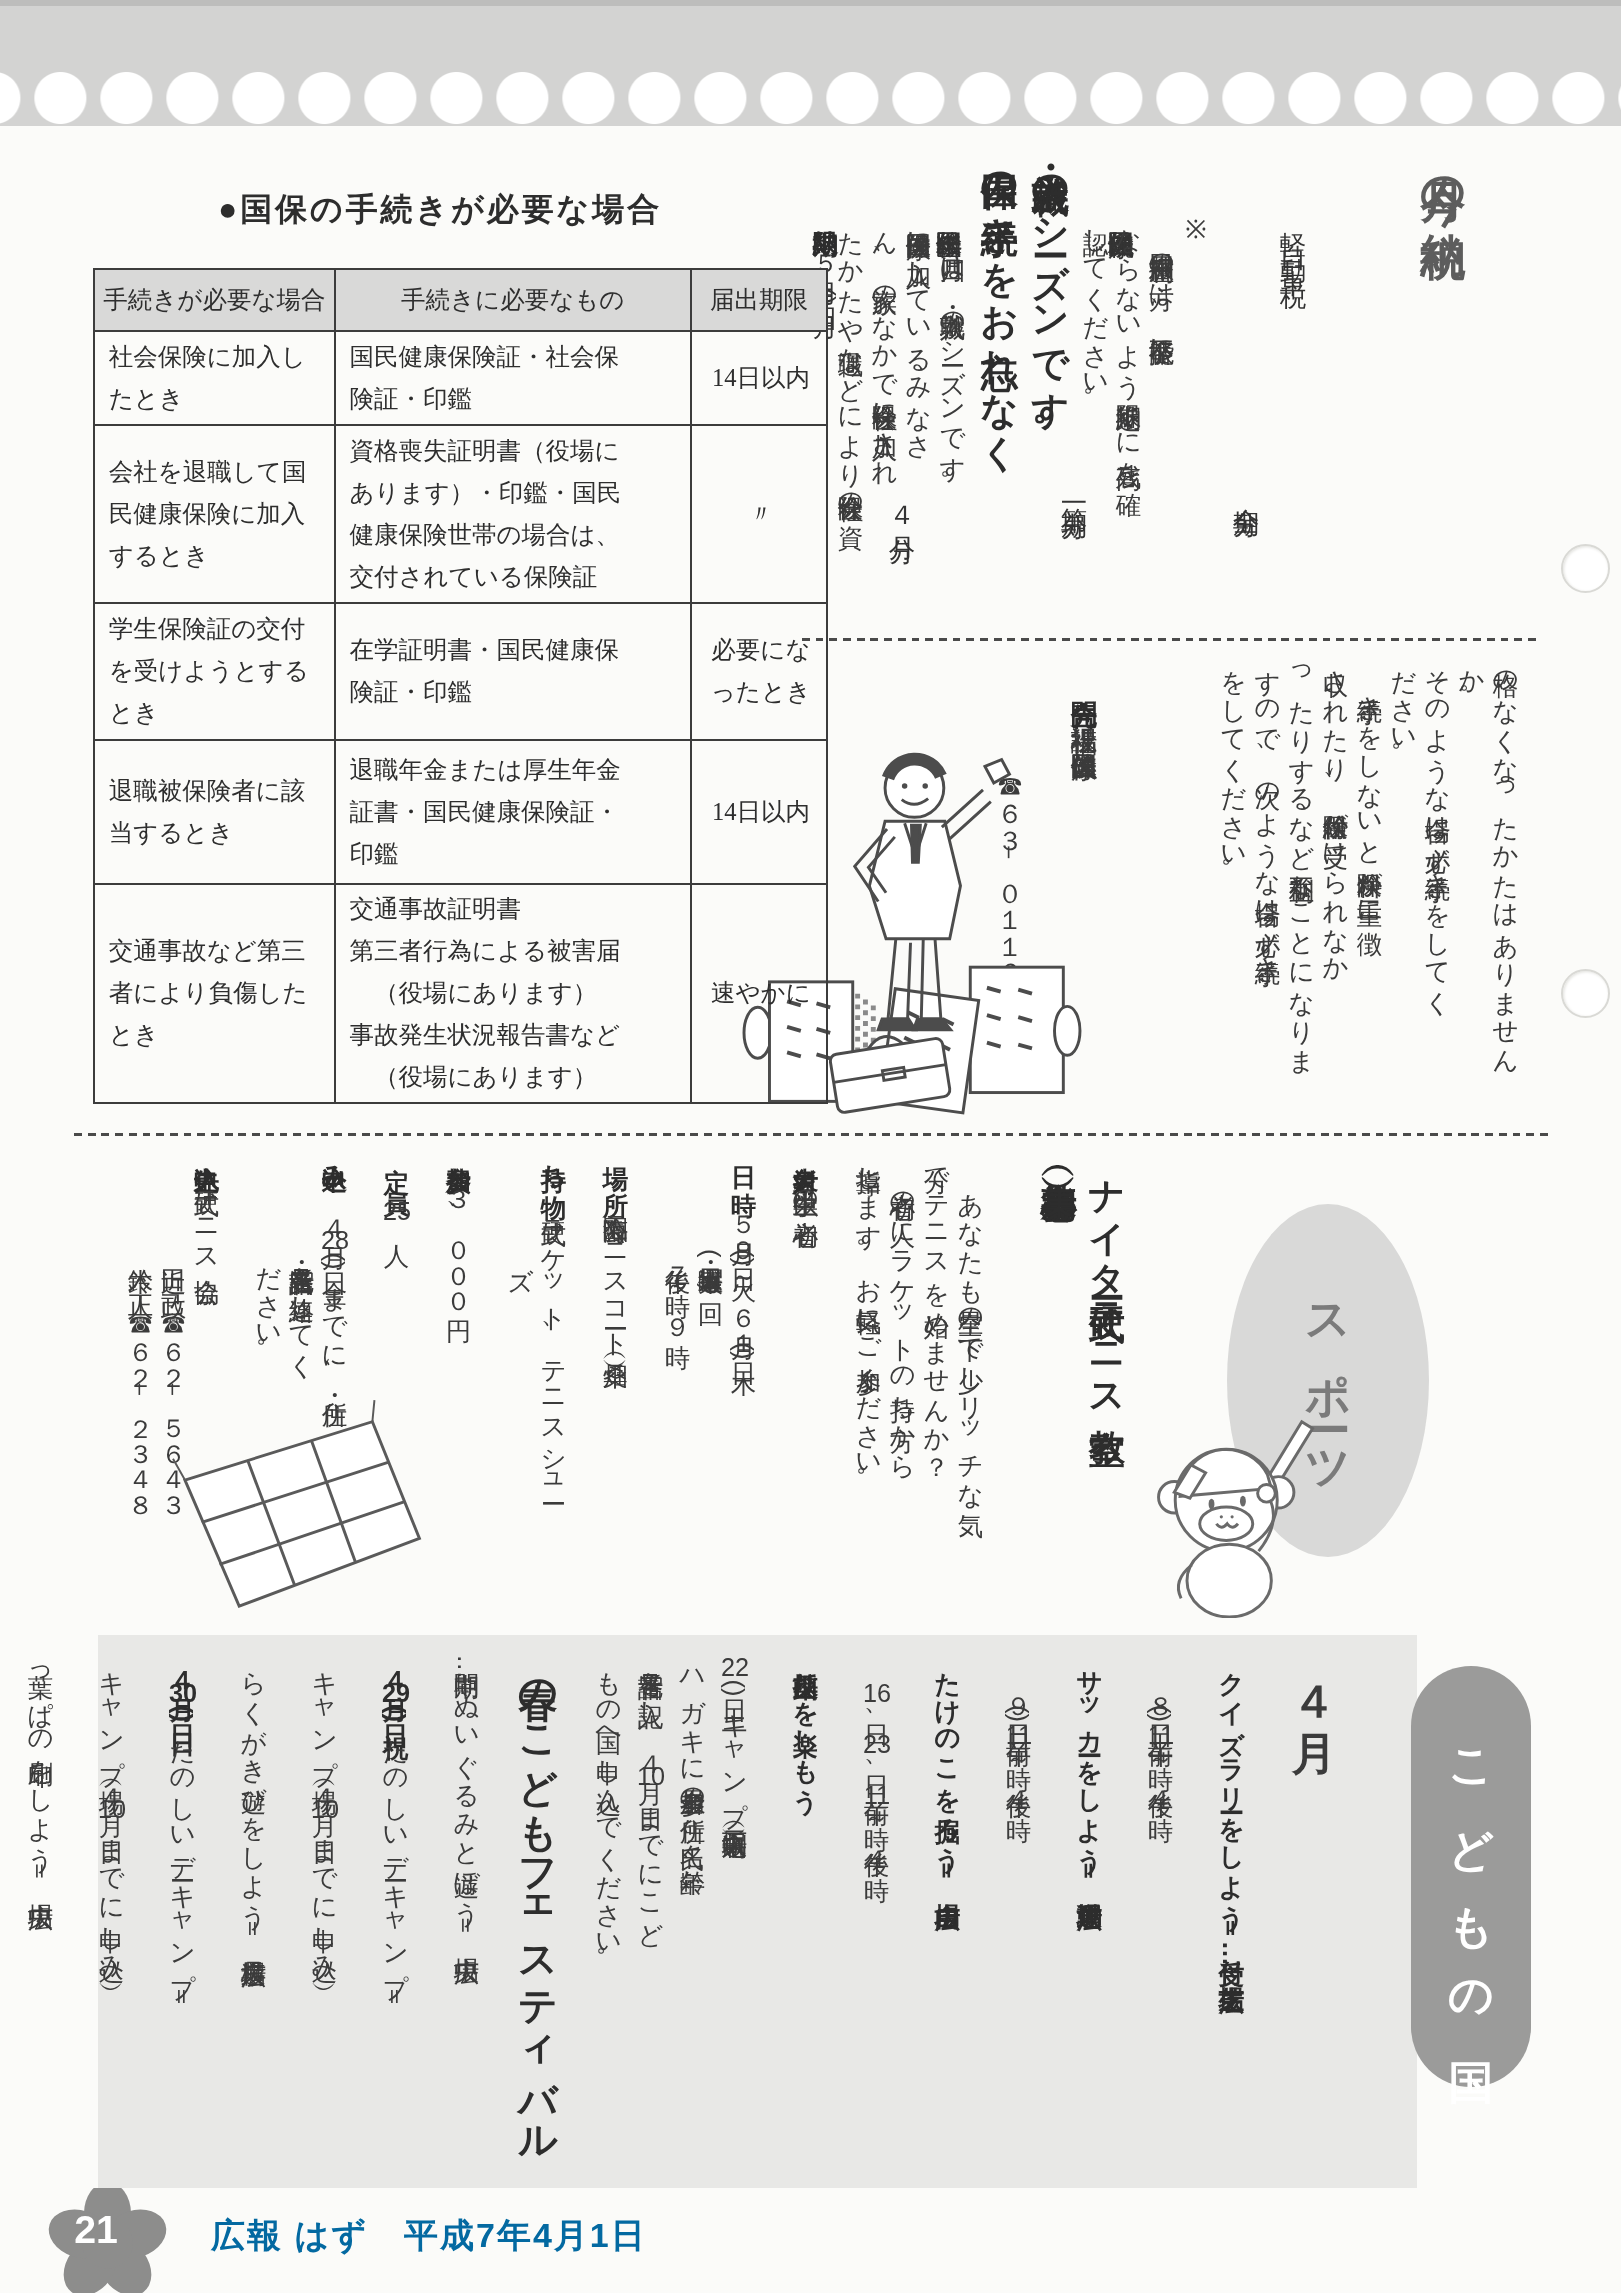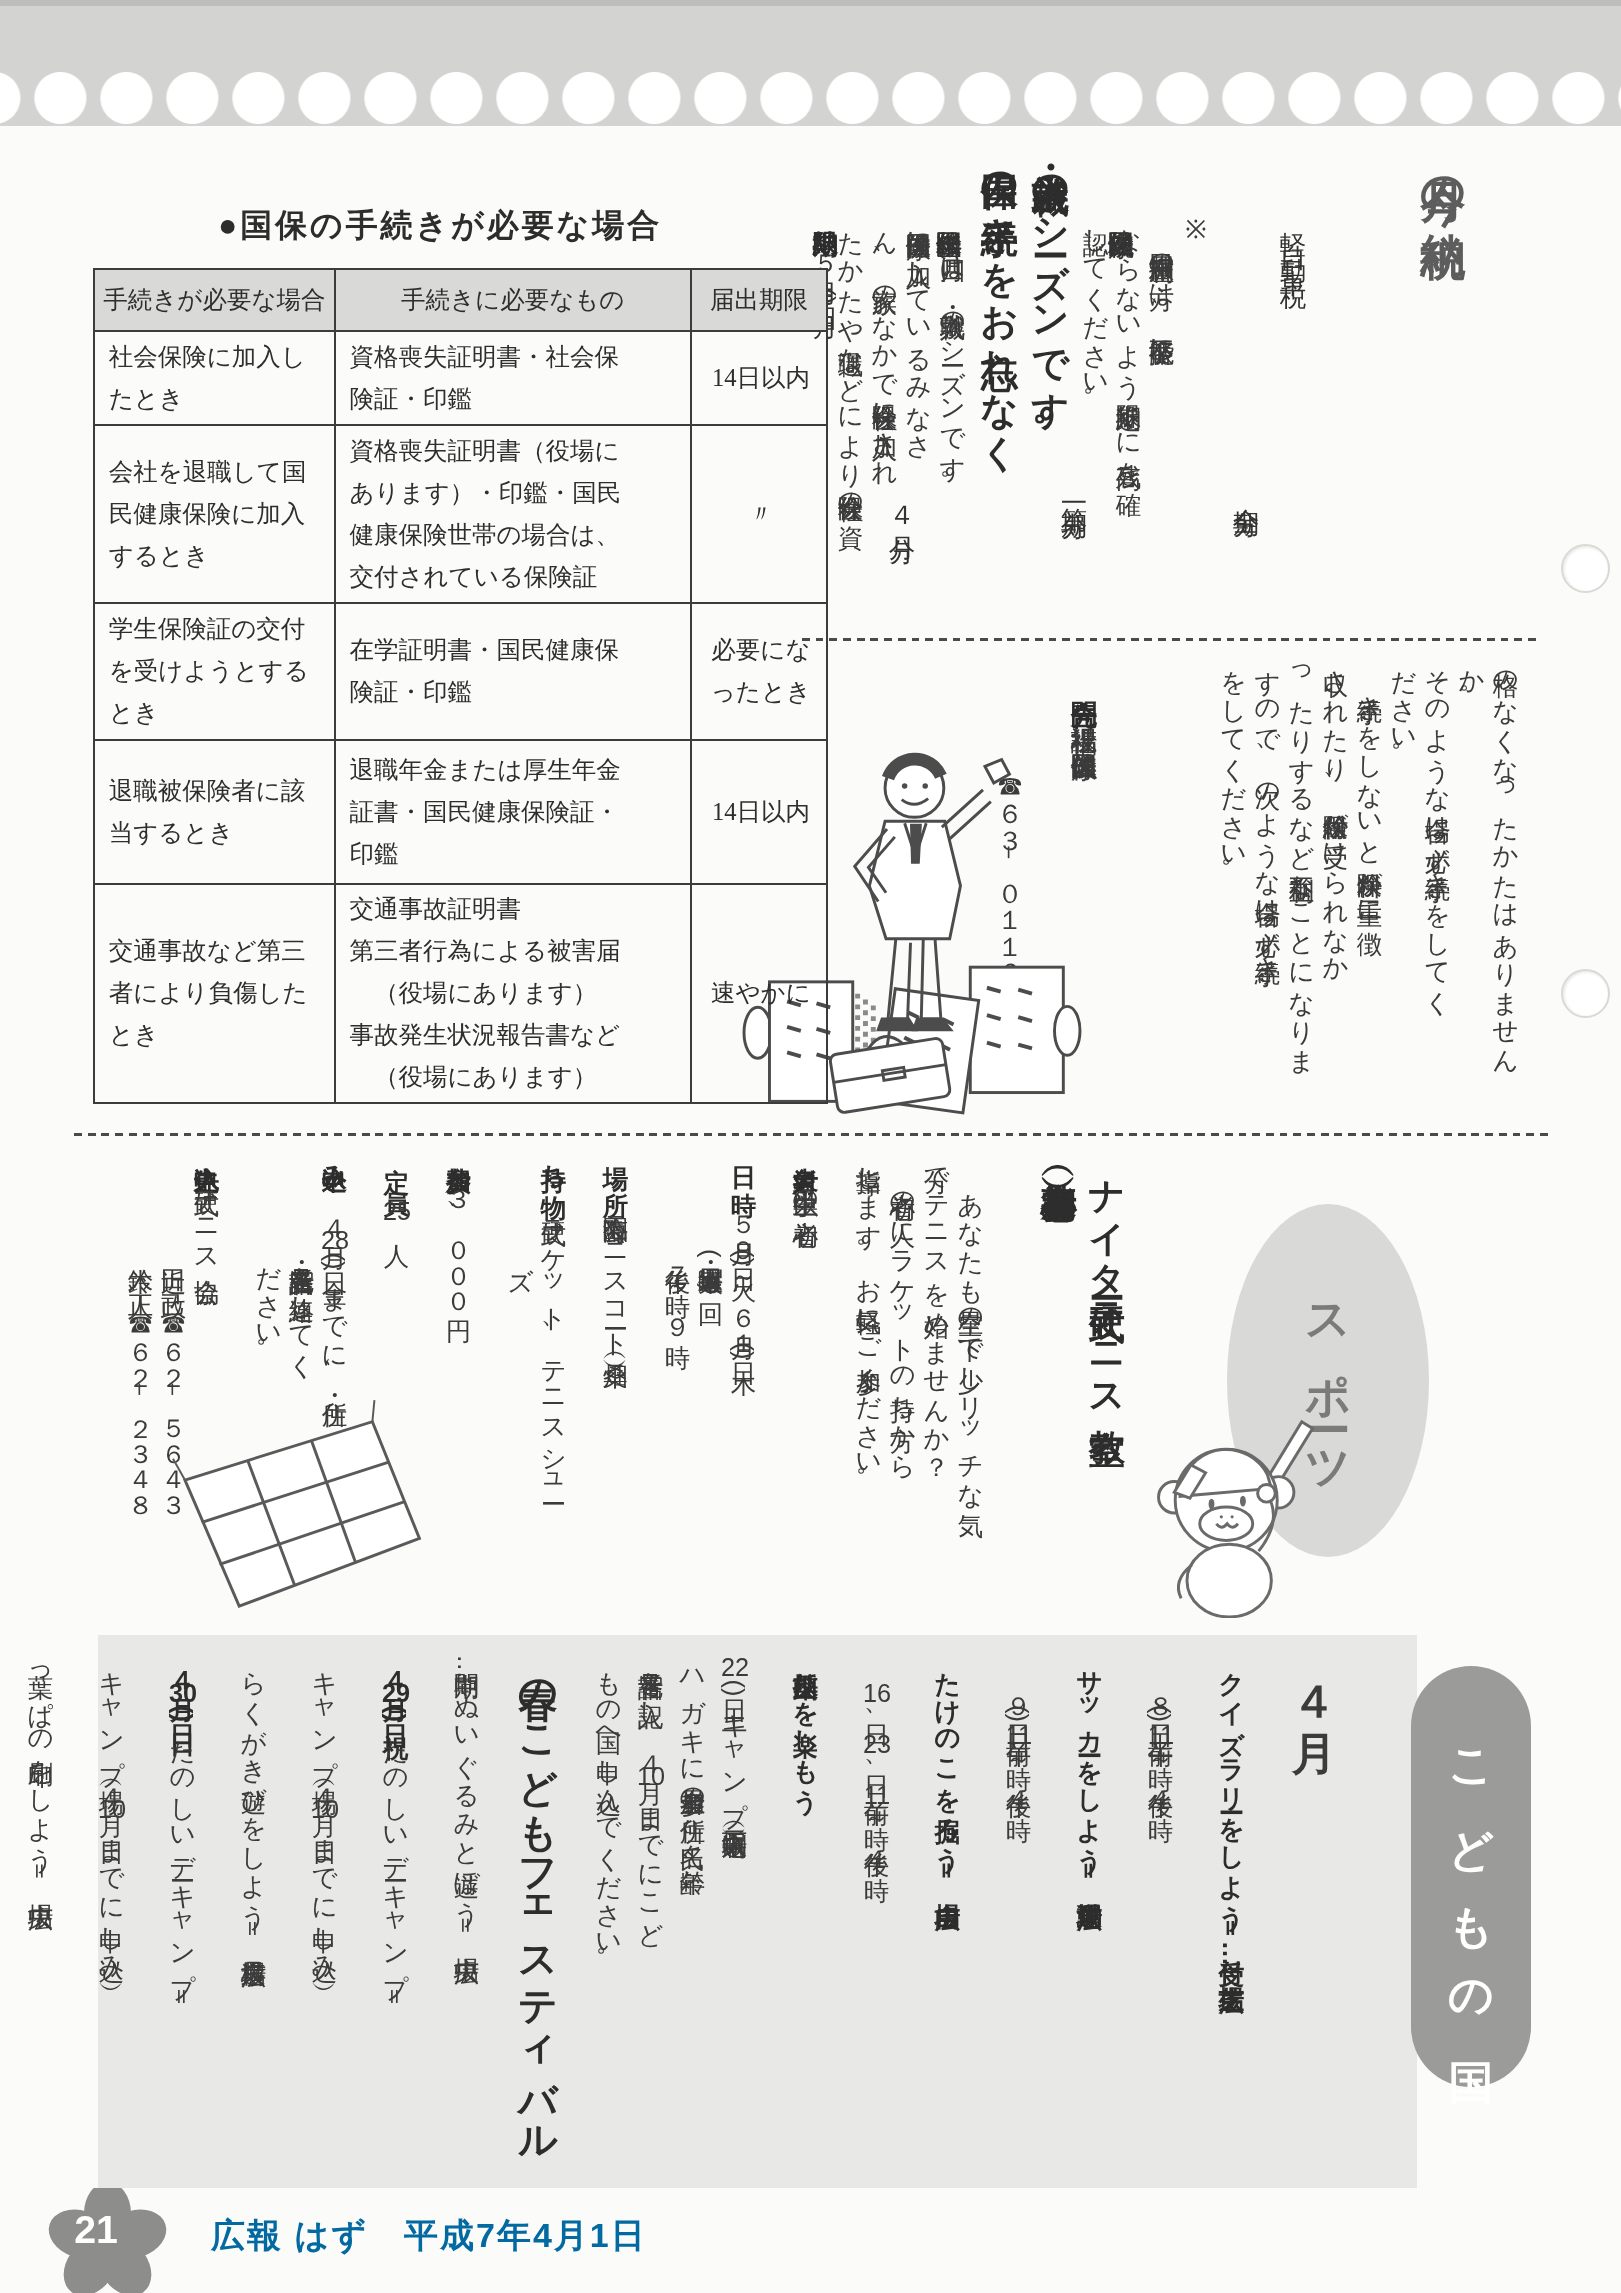--- a/index.html
+++ b/index.html
@@ -38,21 +38,21 @@
                    font-weight:bold;color:#2d2d2d;letter-spacing:1px;}
   .kokuho-body1{right:651px;top:214px;height:463px;font-size:25.5px;line-height:34px;}
   .kokuho-body2{right:98px;top:653px;height:443px;font-size:25.5px;line-height:34px;}
   .kokuho-contact{right:482px;top:680px;height:461px;font-size:26.5px;line-height:37px;}
 
   
   .dash{position:absolute;height:2.9px;
         background:repeating-linear-gradient(to right,#4a4a4a 0 7.8px,rgba(0,0,0,0) 7.8px 13.7px);}
 
   
-  .tbl-title{position:absolute;left:218px;top:204px;font-family:"Liberation Serif",serif;
+  .tbl-title{position:absolute;left:218px;top:188px;font-family:"Liberation Serif",serif;
              font-size:32px;font-weight:bold;color:#2d2d2d;letter-spacing:2.9px;}
   table.kh{position:absolute;left:93px;top:268px;border-collapse:collapse;table-layout:fixed;
            font-family:"Liberation Serif",serif;font-size:24.5px;color:#2e2e2e;}
   table.kh td,table.kh th{border:2px solid #3c3c3c;white-space:pre-line;line-height:42px;
            vertical-align:middle;padding:3.9px 9.8px 3.9px 13.7px;font-weight:normal;}
   table.kh th{background:#d9d9d8;text-align:center;padding:3.9px 5.9px;}
   td.c3{text-align:center;padding:3.9px 3.9px;border-radius:26px;}
   .w1{width:227px;margin-left:20px;} .w2{width:342px;} .w3{width:123px;}
   tr.h1{height:62px;} tr.r1{height:77px;} tr.r2{height:176px;} tr.r3{height:137px;}
   tr.r4{height:144px;} tr.r5{height:214px;}
@@ -186,21 +186,21 @@
 <table class="kh">
   <tbody>
       <tr class="h1">
     <th class="w1">手続きが必要な場合</th>
     <th class="w2">手続きに必要なもの</th>
     <th class="w3">届出期限</th>
   </tr>
   <tr class="r1">
     <td>社会保険に加入し
 たとき</td>
-    <td>資格喪失証明書・社会保
+    <td>国民健康保険証・社会保
 険証・印鑑</td>
     <td class="c3">14日以内</td>
   </tr>
   <tr class="r2">
     <td>会社を退職して国
 民健康保険に加入
 するとき</td>
     <td>資格喪失証明書（役場に
 あります）・印鑑・国民
 健康保険世帯の場合は、

